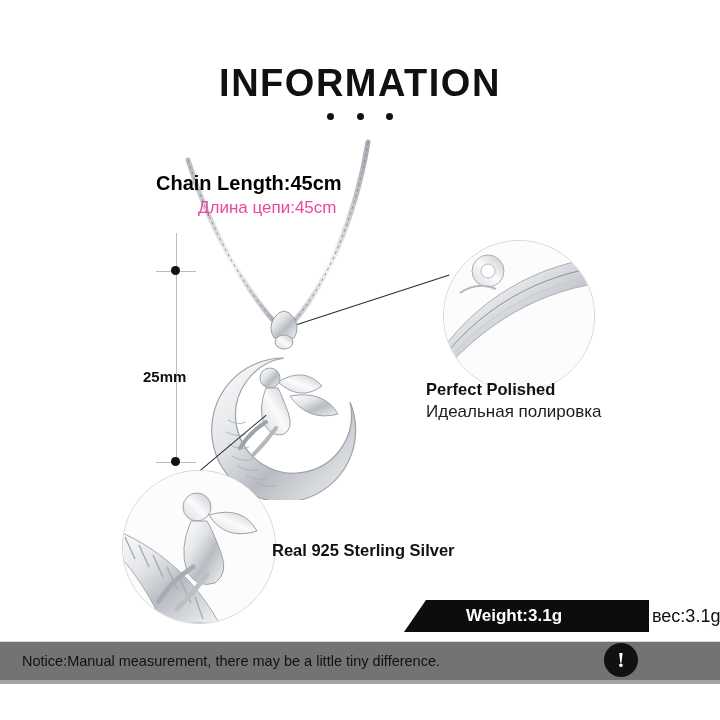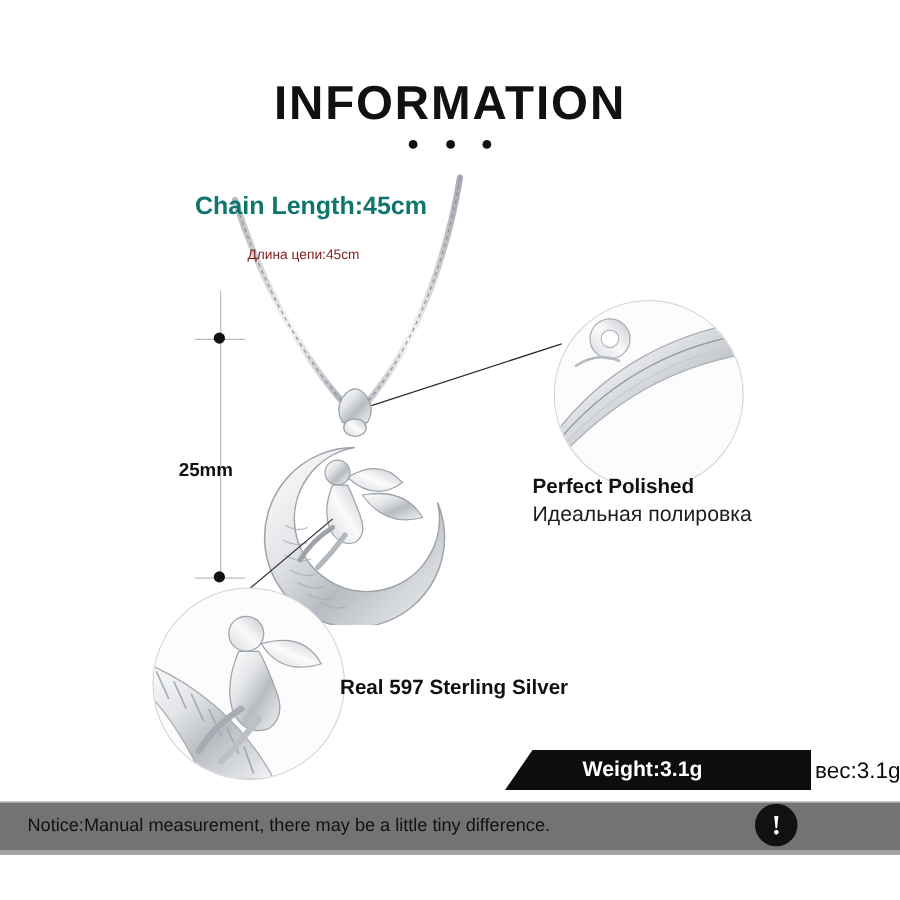--- a/index.html
+++ b/index.html
@@ -62,32 +62,32 @@
     left: 0;
     top: 0;
     width: 290px;
     height: 380px;
   }
 
   
   .chain-len {
     position: absolute;
     left: 156px;
-    top: 154px;
+    top: 172px;
     font-size: 20px;
     font-weight: bold;
-    color: #0f766e;
+    color: #000000;
     font-family: "Liberation Sans", sans-serif;
   }
   .chain-len-ru {
     position: absolute;
     left: 198px;
     top: 198px;
-    font-size: 11px;
-    color: #7f1d1d;
+    font-size: 17px;
+    color: #ec4899;
   }
   .mm-label {
     position: absolute;
     left: 143px;
     top: 368px;
     font-size: 15px;
     font-weight: bold;
     color: #111111;
   }
 
@@ -366,21 +366,21 @@
       <path d="M70 96 q-22 14 -34 34" stroke="#a7acb2" stroke-width="5" fill="none" stroke-linecap="round"></path>
       <path d="M84 104 q-14 18 -30 34" stroke="#bcc0c5" stroke-width="5" fill="none" stroke-linecap="round"></path>
     </svg>
   </div>
 
   <div class="cap cap-polish">
     <div class="cap-main">Perfect  Polished</div>
     <div class="cap-sub">Идеальная полировка</div>
   </div>
   <div class="cap cap-silver">
-    <div class="cap-main">Real 597  Sterling  Silver</div>
+    <div class="cap-main">Real 925  Sterling  Silver</div>
   </div>
 
   <div class="weight-wrap">
     <div class="weight-black"></div>
     <div class="weight-main">Weight:3.1g</div>
     <div class="weight-side">вес:3.1g</div>
   </div>
 
   <div class="notice">
     <div class="notice-text">Notice:Manual measurement, there may be a little tiny difference.</div>

